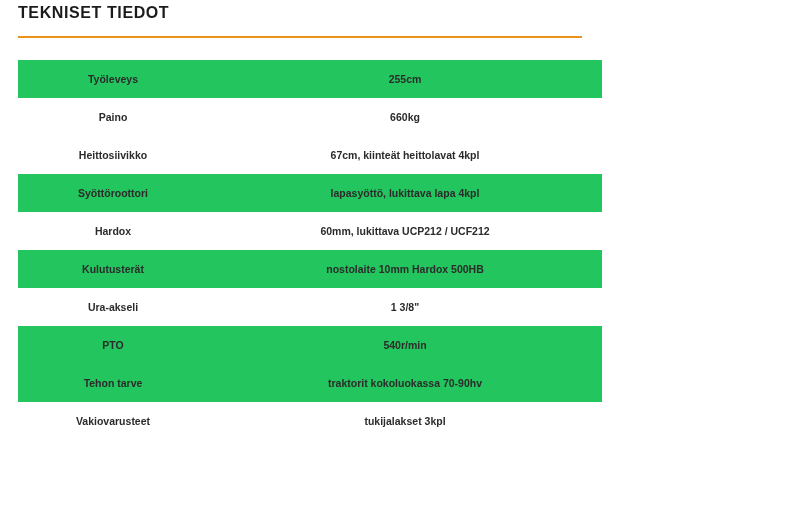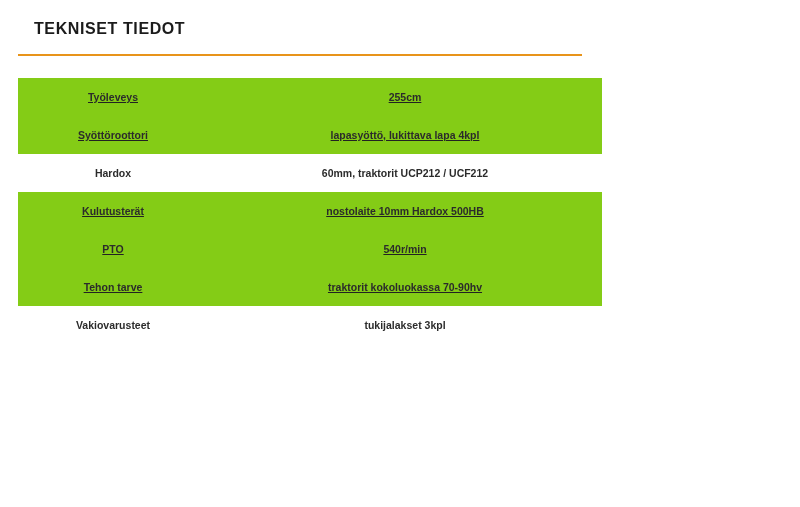--- a/index.html
+++ b/index.html
@@ -19,43 +19,42 @@
     width: 800px;
     height: 507px;
     box-sizing: border-box;
     padding: 0 12px;
   }
   .spec-title {
     font-size: 16px;
     font-weight: bold;
     letter-spacing: 0.6px;
     color: #1b1b1b;
-    margin: 16px;
+    margin: 0;
     padding: 4px 0 0 6px;
     text-transform: uppercase;
   }
   .title-rule {
     margin: 14px 0 0 6px;
     width: 564px;
     height: 2px;
     background: #e8941a;
   }
   .spec-table {
     margin-top: 22px;
     margin-left: 6px;
     width: 560px;
     border-collapse: collapse;
     table-layout: fixed;
   }
   .spec-table tr {
     height: 38px;
   }
   .spec-table tr.shaded {
-    background: #84cc16;
-    text-decoration: underline;
+    background: #22c55e;
   }
   .spec-table td {
     border: 0;
     font-size: 10.5px;
     font-weight: bold;
     color: #2b2b2b;
     text-align: center;
     vertical-align: middle;
     padding: 0 6px;
     line-height: 1.2;
@@ -75,31 +74,43 @@
   <h1 class="spec-title">TEKNISET TIEDOT</h1>
 
   <div class="title-rule"></div>
 
   <table class="spec-table">
     <tbody>
       <tr class="shaded">
         <td class="label">Työleveys</td>
         <td class="value">255cm</td>
       </tr>
+      <tr>
+        <td class="label">Paino</td>
+        <td class="value">660kg</td>
+      </tr>
+      <tr>
+        <td class="label">Heittosiivikko</td>
+        <td class="value">67cm, kiinteät heittolavat 4kpl</td>
+      </tr>
       <tr class="shaded">
         <td class="label">Syöttöroottori</td>
         <td class="value">lapasyöttö, lukittava lapa 4kpl</td>
       </tr>
       <tr>
         <td class="label">Hardox</td>
-        <td class="value">60mm, traktorit UCP212 / UCF212</td>
+        <td class="value">60mm, lukittava UCP212 / UCF212</td>
       </tr>
       <tr class="shaded">
         <td class="label">Kulutusterät</td>
         <td class="value">nostolaite 10mm Hardox 500HB</td>
+      </tr>
+      <tr>
+        <td class="label">Ura-akseli</td>
+        <td class="value">1 3/8"</td>
       </tr>
       <tr class="shaded">
         <td class="label">PTO</td>
         <td class="value">540r/min</td>
       </tr>
       <tr class="shaded">
         <td class="label">Tehon tarve</td>
         <td class="value">traktorit kokoluokassa 70-90hv</td>
       </tr>
       <tr>

